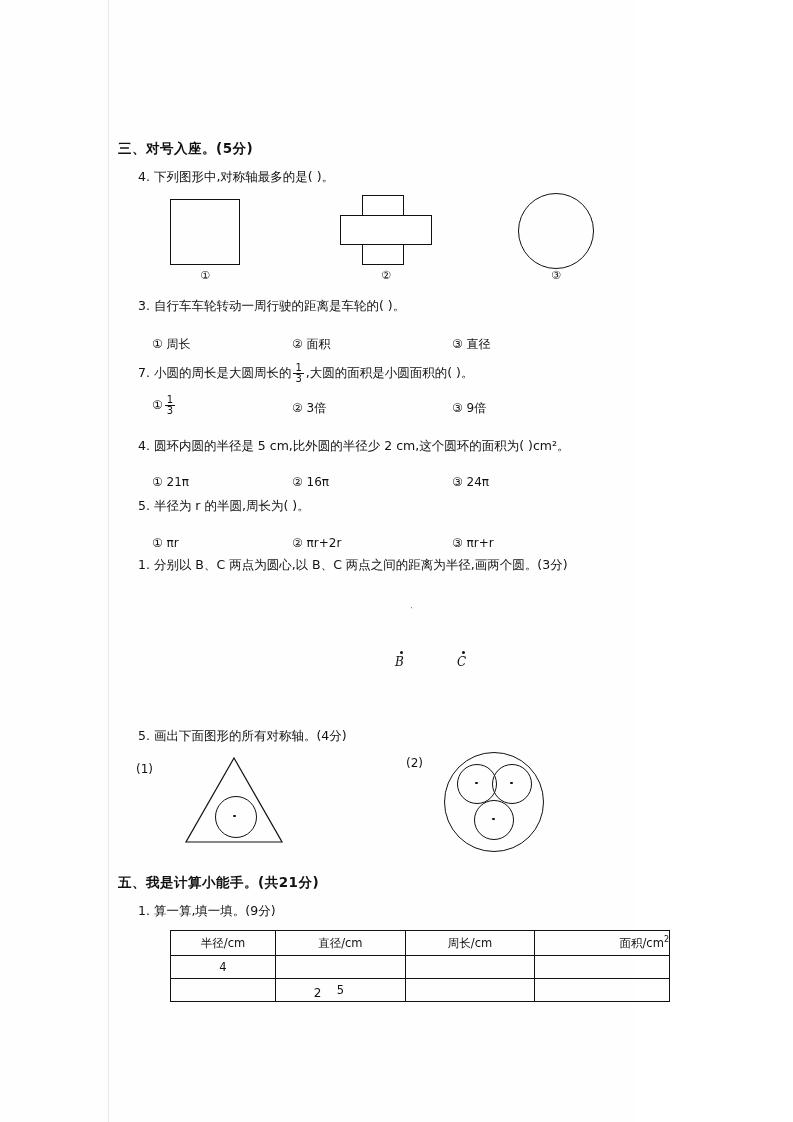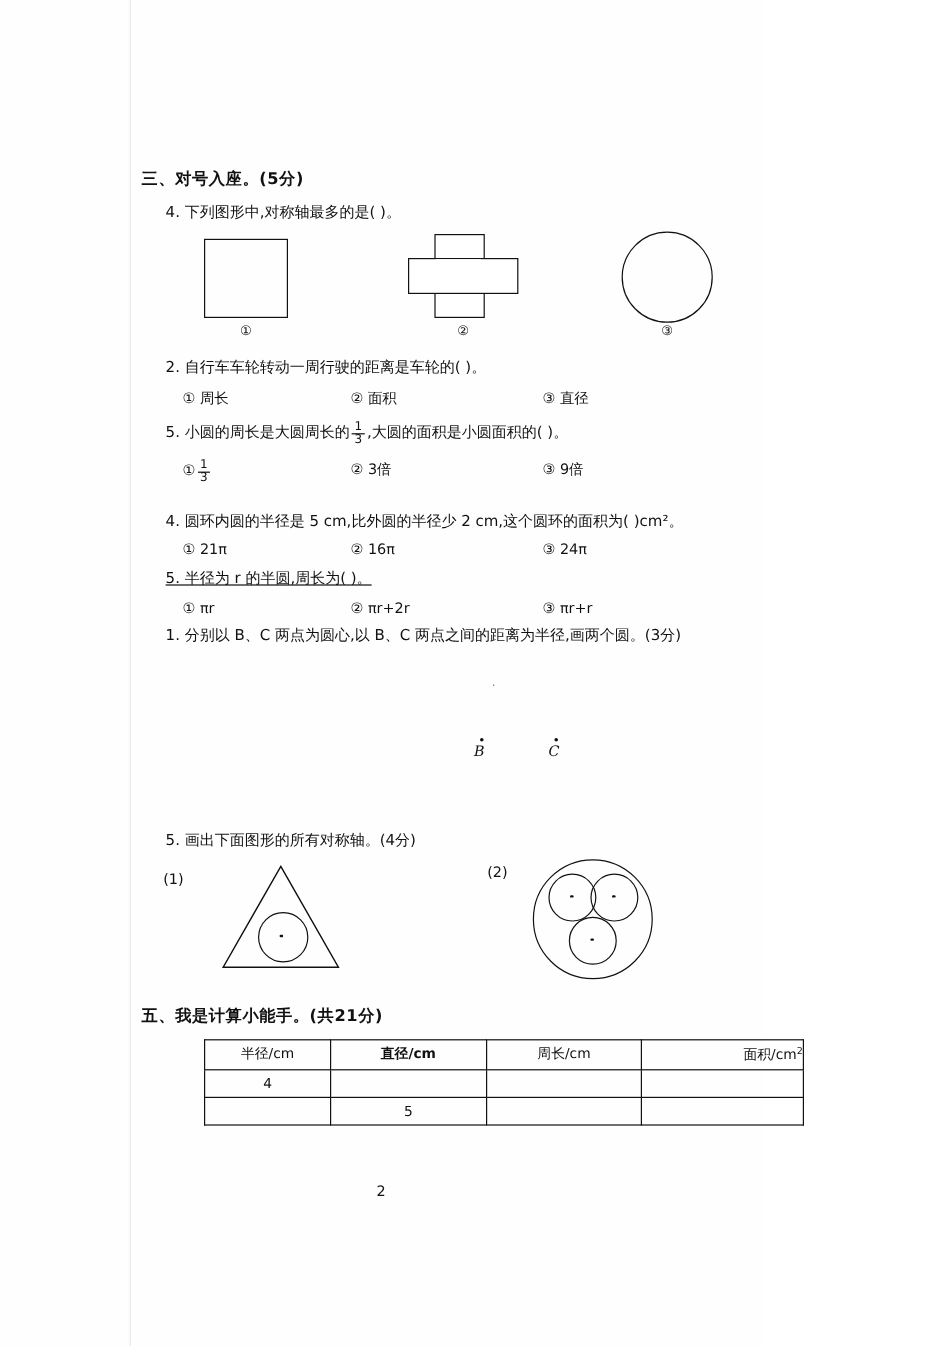--- a/index.html
+++ b/index.html
@@ -42,22 +42,23 @@
   }
   .q {
     font-size: 12.5px;
     margin: 0 0 4px 0;
     padding-left: 20px;
     line-height: 1.5;
   }
   .q-sub {
     font-size: 12px;
     padding-left: 34px;
-    margin: 8px 0 6px 0;
+    margin: 20px 0 6px 0;
     display: flex;
+    align-items: flex-end;
   }
   .opt {
     display: inline-block;
   }
   .opt-1 { width: 140px; }
   .opt-2 { width: 160px; }
   .opt-3 { width: 140px; }
   .frac {
     display: inline-block;
     vertical-align: -0.55em;
@@ -210,44 +211,44 @@
         <div style="left:22px; top:0px; width:40px; height:68px;"></div>
         <div style="left:0px; top:20px; width:90px; height:28px;"></div>
         <div style="left:23px; top:21px; width:38px; height:26px; border:none; background:#fff;"></div>
       </div>
       <div class="lbl" style="left:263px; top:76px;">②</div>
 
       <div class="circ"></div>
       <div class="lbl" style="left:433px; top:76px;">③</div>
     </div>
 
-    <div class="q" style="margin-top:8px;">2. 自行车车轮转动一周行驶的距离是车轮的(        )。</div>
+    <div class="q" style="margin-top:8px;">3. 自行车车轮转动一周行驶的距离是车轮的(        )。</div>
     <div class="q-sub">
       <span class="opt opt-1">① 周长</span>
       <span class="opt opt-2">② 面积</span>
       <span class="opt opt-3">③ 直径</span>
     </div>
 
     <div class="q" style="margin-top:10px;">
-      <span>5. 小圆的周长是大圆周长的</span><span class="frac"><span class="num">1</span><span class="den">3</span></span><span>,大圆的面积是小圆面积的(        )。</span>
+      <span>7. 小圆的周长是大圆周长的</span><span class="frac"><span class="num">1</span><span class="den">3</span></span><span>,大圆的面积是小圆面积的(        )。</span>
     </div>
     <div class="q-sub" style="margin-top:10px;">
       <span class="opt opt-1"><span>①</span><span class="frac"><span class="num">1</span><span class="den">3</span></span></span>
       <span class="opt opt-2">② 3倍</span>
       <span class="opt opt-3">③ 9倍</span>
     </div>
 
     <div class="q" style="margin-top:20px;">4. 圆环内圆的半径是 5 cm,比外圆的半径少 2 cm,这个圆环的面积为(        )cm²。</div>
     <div class="q-sub">
       <span class="opt opt-1">① 21π</span>
       <span class="opt opt-2">② 16π</span>
       <span class="opt opt-3">③ 24π</span>
     </div>
 
-    <div class="q" style="margin-top:8px;text-decoration:underline;">5. 半径为 r 的半圆,周长为(        )。</div>
+    <div class="q" style="margin-top:8px;">5. 半径为 r 的半圆,周长为(        )。</div>
     <div class="q-sub">
       <span class="opt opt-1">① πr</span>
       <span class="opt opt-2">② πr+2r</span>
       <span class="opt opt-3">③ πr+r</span>
     </div>
 
 
     <div class="q">1. 分别以 B、C 两点为圆心,以 B、C 两点之间的距离为半径,画两个圆。(3分)</div>
 
     <div class="compass-area">
@@ -277,26 +278,27 @@
       <div class="sm-circ" style="left:339px; top:14px; width:38px; height:38px;"></div>
       <div class="sm-circ" style="left:374px; top:14px; width:38px; height:38px;"></div>
       <div class="sm-circ" style="left:356px; top:50px; width:38px; height:38px;"></div>
       <div class="dot-c" style="left:357px; top:32px;"></div>
       <div class="dot-c" style="left:392px; top:32px;"></div>
       <div class="dot-c" style="left:374px; top:68px;"></div>
     </div>
 
     <div class="sec-head" style="margin-top:12px;">五、我是计算小能手。(共21分)</div>
 
+    <div class="q">1. 算一算,填一填。(9分)</div>
 
     <table class="calc">
       <thead>
         <tr>
           <th style="width:105px;text-align:center;">半径/cm</th>
-          <th style="width:130px;font-weight:bold;">直径/cm</th>
+          <th style="width:130px;">直径/cm</th>
           <th style="width:130px;">周长/cm</th>
           <th style="width:135px;text-align:right;">面积/cm<span class="sup">2</span></th>
         </tr>
       </thead>
       <tbody>
         <tr>
           <td>4</td>
           <td></td>
           <td></td>
           <td></td>

